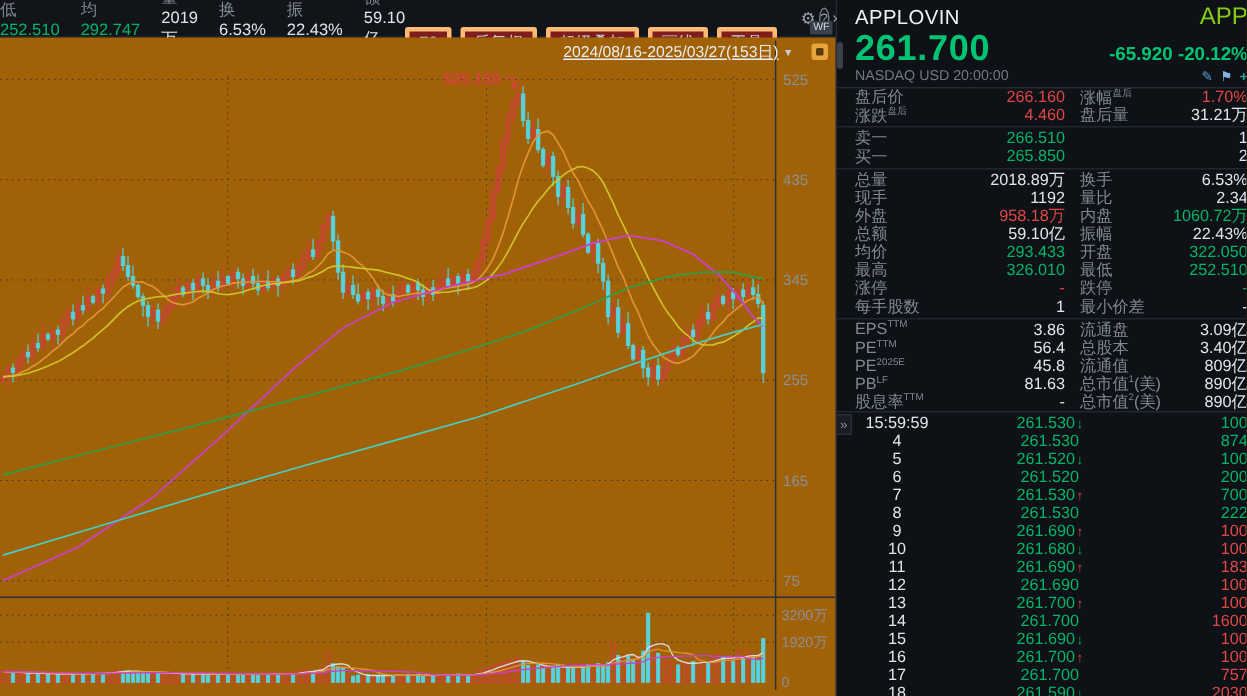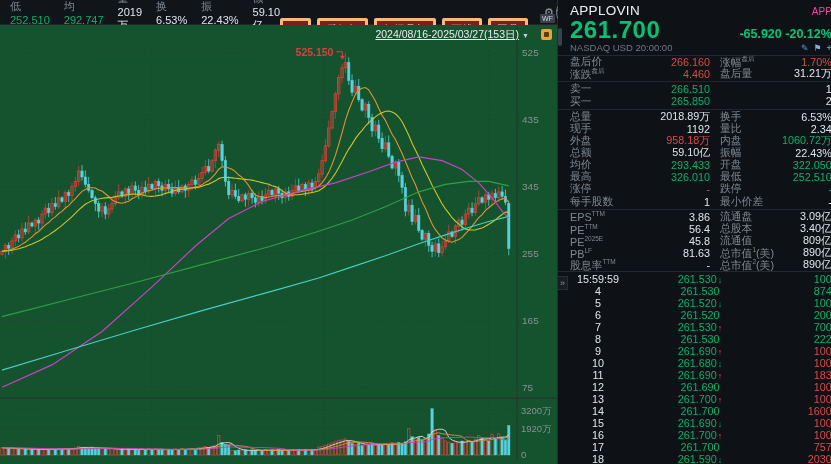--- a/index.html
+++ b/index.html
@@ -1,49 +1,49 @@
 <!DOCTYPE html>
 <html><head>
 <meta charset="utf-8">
 <style>
   html,body{margin:0;padding:0;background:#0b0e12;}
   .app{position:relative;width:831px;height:464px;display:flex;overflow:hidden;
        font-family:"Liberation Sans",sans-serif;background:#0e1216;color:#dfe5ea;}
   
   .left{width:558px;min-width:558px;display:flex;flex-direction:column;box-sizing:border-box;
         border-right:1px solid #272d36;}
-  .topbar{height:24px;display:flex;align-items:center;padding:0 10px;font-size:11px;
+  .topbar{height:24px;display:flex;align-items:center;padding:0 0;font-size:11px;
           border-bottom:1px solid #20262e;background:#11151a;position:relative;}
   .tstats{display:flex;gap:14px;align-items:center;}
   .tstat .lbl{color:#7f8893;margin-right:3px;}
   .green{color:#00b36b;}  .red{color:#e14646;}  .white{color:#dfe5ea;}
   .menu{display:flex;gap:6px;align-items:center;margin-left:auto;margin-right:14px;}
   .menu-item{background:#7f1d1d;border:3px solid #fdba74;border-radius:2px;padding:0 6px;
              line-height:16px;color:#c6cdd6;cursor:pointer;white-space:nowrap;margin-top:34px;}
   .icon-btn{color:#9aa3ad;font-size:11px;cursor:pointer;padding:0 2px;}
   .help-btn{display:inline-block;width:13px;height:13px;line-height:13px;text-align:center;
             border:1px solid #6f7883;border-radius:50%;font-size:9px;color:#9aa3ad;}
   .wf-badge{position:absolute;right:2px;top:14px;background:#39414c;color:#cfd6de;
             font-size:7px;line-height:9px;padding:0 2px;border-radius:1px;z-index:5;}
-  .chart-region{position:relative;flex:1;background:#14532d;}
+  .chart-region{position:relative;flex:1;background:#a16207;}
   .date-label{position:absolute;top:3px;right:28px;font-size:10.5px;color:#e8edf2;z-index:4;
               cursor:pointer;display:flex;align-items:center;gap:3px;}
   .date-label .txt{text-decoration:underline;}
   .date-label .caret{font-size:7px;color:#c6cdd6;}
   .lock-icon{position:absolute;top:4px;right:5px;width:11px;height:11px;background:#e8a33d;
              border-radius:2px;z-index:4;cursor:pointer;}
   .lock-icon:after{content:"";position:absolute;left:3px;top:3px;width:5px;height:5px;
              background:#5a3c0a;border-radius:1px;}
   #chart-svg{position:absolute;inset:0;width:100%;height:100%;}
   
   .right{flex:1;display:flex;flex-direction:column;position:relative;background:#0e1216;}
   .rp-header{padding:3px 8px 0 12px;border-bottom:1px solid #232931;}
   .rp-h1{display:flex;align-items:baseline;}
   .rp-name{font-weight:normal;font-size:13.5px;color:#eef2f6;letter-spacing:.3px;}
-  .rp-symbol{margin-left:auto;font-size:10px;color:#ec4899;}
+  .rp-symbol{margin-left:auto;font-size:16px;color:#84cc16;}
   .rp-h2{display:flex;align-items:baseline;margin-top:-2px;}
   .rp-price{font-size:24px;font-weight:bold;color:#00c473;letter-spacing:.5px;}
   .rp-chg{margin-left:auto;font-size:12.5px;font-weight:bold;color:#00c473;}
   .rp-h3{display:flex;align-items:center;font-size:9.5px;color:#6f7883;margin:-2px 0 2px 0;justify-content:center;}
   .rp-mini-icons{margin-left:auto;display:flex;gap:5px;font-size:9px;}
   .mini-edit{color:#5b9bd5;cursor:pointer;} .mini-flag{color:#7fb3e8;cursor:pointer;}
   .mini-add{color:#2aa7a0;cursor:pointer;font-weight:bold;}
   .rp-stats{font-size:10.8px;}
   .srow{display:flex;align-items:center;height:12.15px;padding:0 8px 0 12px;}
   .sl1{color:#7f8893;width:74px;white-space:nowrap;}

